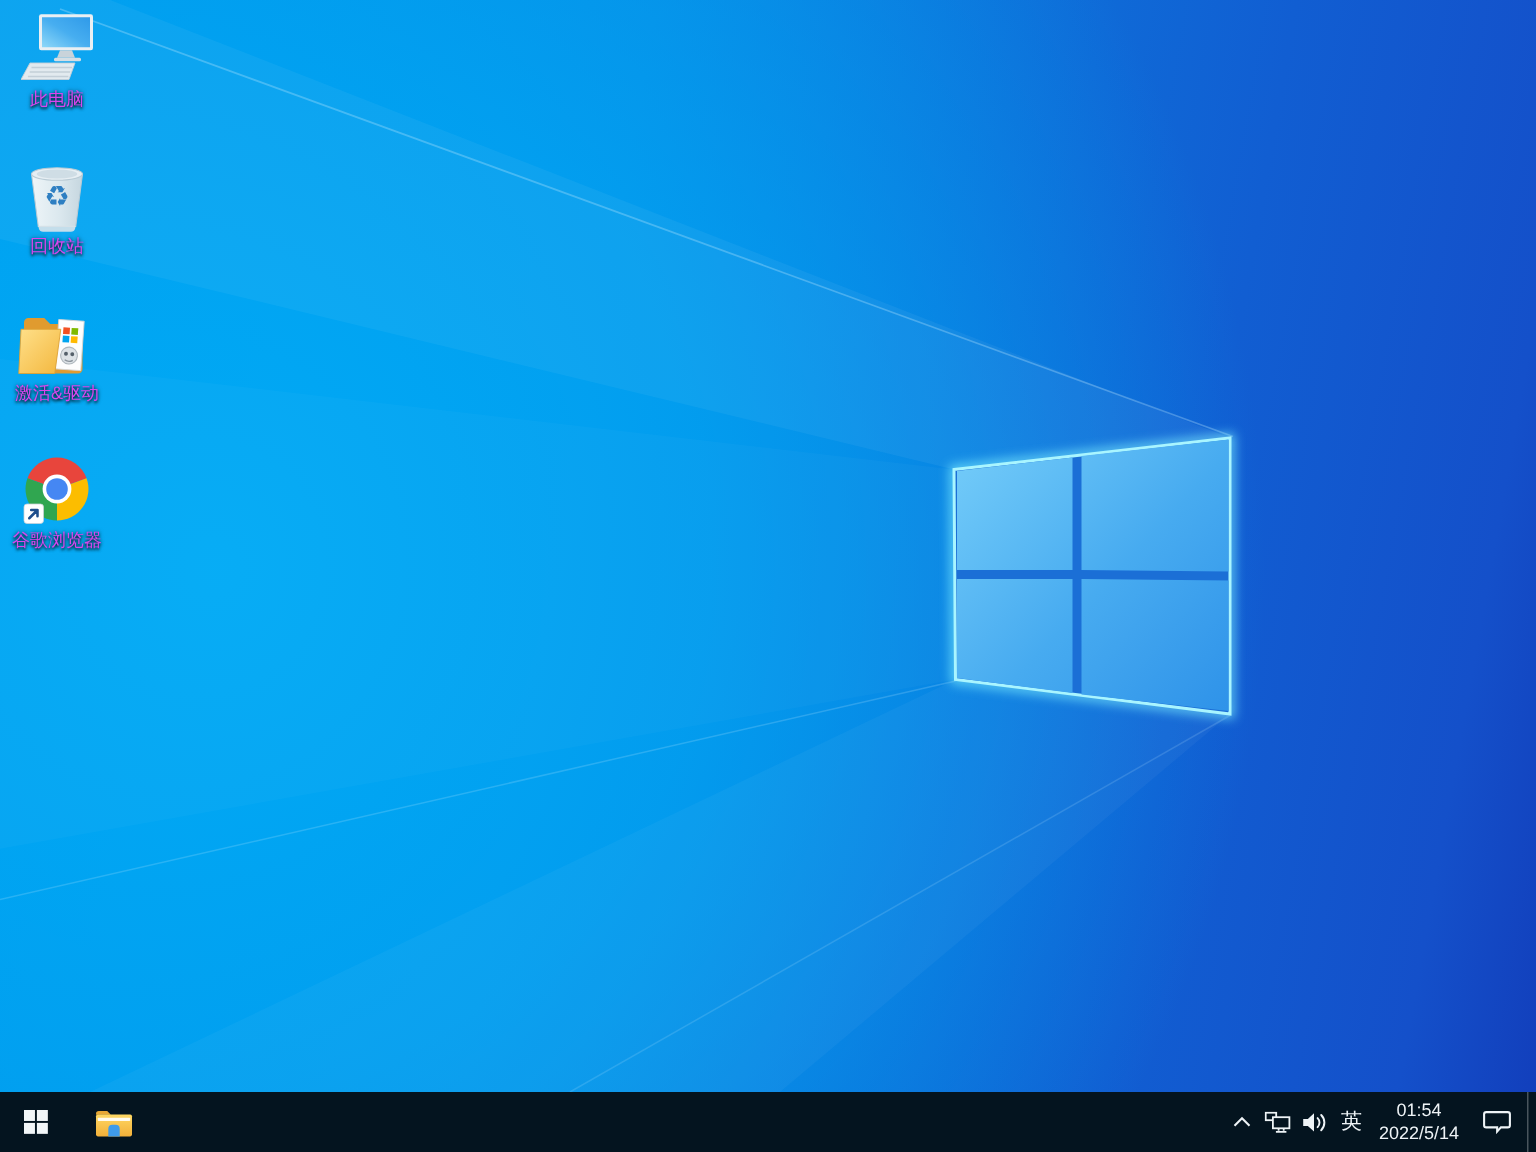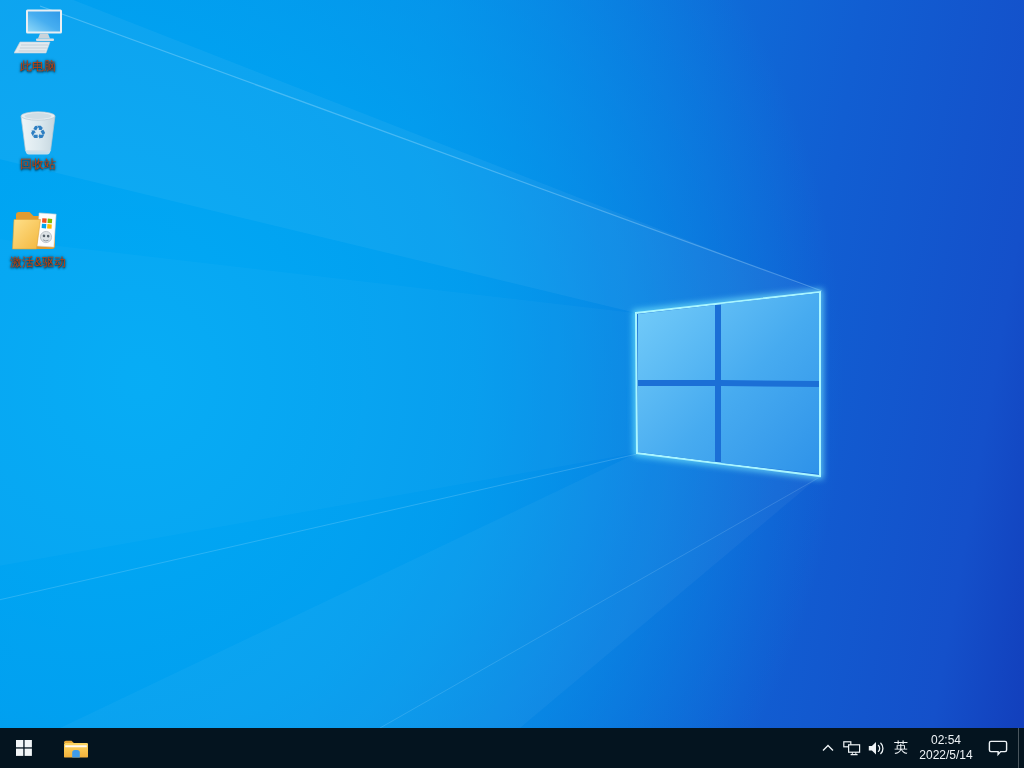--- a/index.html
+++ b/index.html
@@ -13,21 +13,21 @@
       radial-gradient(95% 140% at 14% 52%, rgba(0,172,246,.95) 0%, rgba(0,164,242,.8) 34%, rgba(0,140,236,0) 72%),
       linear-gradient(100deg,#0099ec 0%,#0a86e3 38%,#115ed2 75%,#1450ca 92%,#123fbc 100%);
   }
   .wallpaper svg{position:absolute;left:0;top:0;}
 
   
   .icon-col{position:absolute;left:0;top:8px;width:76px;display:flex;flex-direction:column;}
   .dicon{height:98px;display:flex;flex-direction:column;align-items:center;cursor:default;}
   .dicon-art{width:52px;height:50px;display:flex;align-items:center;justify-content:center;position:relative;}
   .dicon-label{
-    margin-top:1px;max-width:74px;text-align:center;font-size:12px;line-height:14px;color:#c2410c;
+    margin-top:1px;max-width:74px;text-align:center;font-size:12px;line-height:14px;color:#d946ef;
     text-shadow:0 1px 2px rgba(0,0,0,.85), 0 0 3px rgba(0,0,0,.6);
     white-space:nowrap;
   }
   .bin-glyph{position:absolute;left:50%;top:52%;transform:translate(-50%,-50%);
     font-size:19px;color:#2e7fc2;font-family:"DejaVu Sans",sans-serif;line-height:1;}
 
   
   .taskbar{
     position:absolute;left:0;bottom:0;width:1024px;height:40px;background:#04141f;
     display:flex;align-items:stretch;color:#eef3f6;
@@ -143,20 +143,38 @@
             <circle cx="32.4" cy="30" r="1.3" fill="#55606a"></circle>
             <circle cx="36.6" cy="30" r="1.3" fill="#55606a"></circle>
             <path d="M31.8 34 q2.7 1.8 5.4 0" stroke="#8b949c" stroke-width="0.9" fill="none"></path>
           </g>
           <path d="M2 13.5 L28.5 13.5 L24.5 43 L0.5 43 Z" fill="url(#gold1)" stroke="#dda234" stroke-width="0.6"></path>
         </svg>
       </div>
       <div class="dicon-label">激活&amp;驱动</div>
     </div>
 
+    <div class="dicon">
+      <div class="dicon-art">
+        <svg width="46" height="48" viewBox="0 0 46 48">
+          <g transform="translate(1,1)">
+            <path d="M22 22 L2.3 14.8 A21 21 0 0 1 41.7 14.8 Z" fill="#e8453c"></path>
+            <path d="M22 22 L41.7 14.8 A21 21 0 0 1 22 43 Z" fill="#fcbd00"></path>
+            <path d="M22 22 L22 43 A21 21 0 0 1 2.3 14.8 Z" fill="#30a650"></path>
+            <circle cx="22" cy="22" r="9.6" fill="#ffffff"></circle>
+            <circle cx="22" cy="22" r="7.2" fill="#4587f3"></circle>
+          </g>
+          <g>
+            <rect x="1" y="33" width="13" height="13" rx="2" fill="#ffffff" stroke="#c9d2d8" stroke-width="0.5"></rect>
+            <path d="M4.5 42.5 L10 37 M5.8 37 H10 V41.2" stroke="#1e4e8c" stroke-width="1.7" fill="none" stroke-linecap="round" stroke-linejoin="round"></path>
+          </g>
+        </svg>
+      </div>
+      <div class="dicon-label">谷歌浏览器</div>
+    </div>
 
   </div>
 
   <div class="taskbar">
 
     <button class="tb-btn">
       <svg width="16" height="16" viewBox="0 0 16 16">
         <rect x="0" y="0" width="7.3" height="7.3" fill="#f2f6f8"></rect>
         <rect x="8.6" y="0" width="7.3" height="7.3" fill="#f2f6f8"></rect>
         <rect x="0" y="8.6" width="7.3" height="7.3" fill="#f2f6f8"></rect>
@@ -198,21 +216,21 @@
     <button class="tray-btn">
       <svg width="17" height="15" viewBox="0 0 17 15">
         <path d="M0.8 5 h3.1 L8 1.1 V13.4 L3.9 9.6 H0.8 Z" fill="#eef3f6"></path>
         <path d="M10.4 4.4 a4.2 4.2 0 0 1 0 6 M12.8 2.3 a7.2 7.2 0 0 1 0 10.2" fill="none" stroke="#eef3f6" stroke-width="1.3" stroke-linecap="round"></path>
       </svg>
     </button>
 
     <button class="tray-btn tray-lang">英</button>
 
     <button class="tray-clock">
-      <span>02:54</span>
+      <span>01:54</span>
       <span>2022/5/14</span>
     </button>
 
     <button class="tray-btn action">
       <svg width="20" height="17" viewBox="0 0 20 17">
         <path d="M2.9 1.4 H17.1 Q18.6 1.4 18.6 2.9 V10.1 Q18.6 11.6 17.1 11.6 H12.6 L10.1 14.4 L10.1 11.6 H2.9 Q1.4 11.6 1.4 10.1 V2.9 Q1.4 1.4 2.9 1.4 Z" fill="none" stroke="#eef3f6" stroke-width="1.4"></path>
       </svg>
     </button>
 
     <div class="show-desktop"></div>

